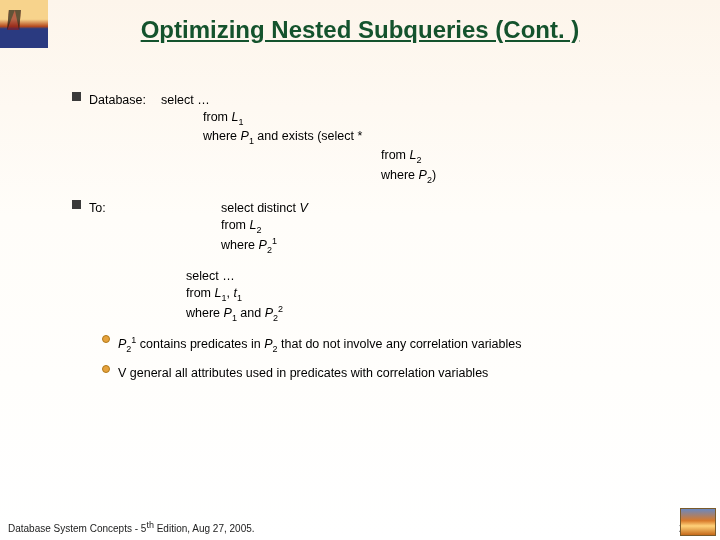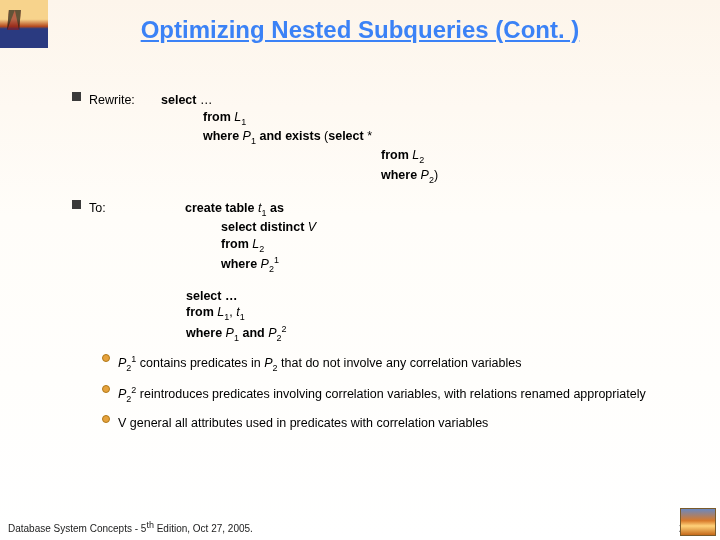--- a/index.html
+++ b/index.html
@@ -29,21 +29,21 @@
     border-right: 6px solid #000;
     border-bottom: 20px solid #8b1a1a;
     transform: skewX(-5deg);
     opacity: 0.6;
   }
   .title {
     text-align: center;
     padding-top: 16px;
     font-size: 24px;
     font-weight: bold;
-    color: #3b82f6;
+    color: #14532d;
     text-decoration: underline;
   }
   .content {
     position: absolute;
     left: 58px;
     top: 82px;
     right: 36px;
     line-height: 1.32;
   }
   .bullet-sq {
@@ -71,21 +71,21 @@
   .indent3 { padding-left: 42px; }
   .indent4 { padding-left: 220px; }
   .to-block { margin-top: 14px; margin-left: 14px; display: flex; }
   .to-label { min-width: 96px; }
   .to-code .indentA { padding-left: 0; }
   .to-code .indentB { padding-left: 36px; }
   .sel-block { margin-left: 128px; margin-top: 12px; }
   .yellow-list { margin-left: 44px; margin-top: 10px; }
   .yellow-item { display: flex; align-items: flex-start; margin-top: 10px; }
   .yellow-item .txt { flex: 1; }
-  b, .b { font-weight: bold; }
+  b, .b { font-weight: normal; }
   i, .i { font-style: italic; }
   sub { font-size: 9px; vertical-align: sub; }
   sup { font-size: 9px; vertical-align: super; }
   .footer {
     position: absolute;
     left: 0; right: 0; bottom: 6px;
     font-size: 10px;
     color: #222;
     display: flex;
     align-items: flex-end;
@@ -108,62 +108,57 @@
 <div class="top-logo"></div>
 
 <div class="title">Optimizing Nested Subqueries (Cont. )</div>
 
 <div class="content">
 
 
   <div class="rewrite-block">
     <div class="rewrite-line">
       <span class="bullet-sq"></span>
-      <span class="rewrite-label">Rewrite:</span>
+      <span class="rewrite-label">Database:</span>
       <span class="code-block">
         <div class="indent1"><b>select</b><span> …</span></div>
         <div class="indent2"><b>from </b><i>L</i><sub>1</sub></div>
         <div class="indent3"><b>where </b><i>P</i><sub>1</sub><b> and exists </b><span>(</span><b>select </b><span>*</span></div>
         <div class="indent4"><b>from </b><i>L</i><sub>2</sub></div>
         <div class="indent4"><b>where </b><i>P</i><sub>2</sub><span>)</span></div>
       </span>
     </div>
   </div>
 
   <div class="to-block">
     <span class="bullet-sq"></span>
     <span class="to-label">To:</span>
     <span class="to-code">
-      <div class="indentA"><b>create table </b><i>t</i><sub>1</sub><b> as</b></div>
       <div class="indentB"><b>select distinct </b><i>V</i></div>
       <div class="indentB"><b>from </b><i>L</i><sub>2</sub></div>
       <div class="indentB"><b>where </b><i>P</i><sub>2</sub><sup>1</sup></div>
     </span>
   </div>
 
   <div class="sel-block">
     <div><b>select …</b></div>
     <div><b>from </b><i>L</i><sub>1</sub><span>, </span><i>t</i><sub>1</sub></div>
     <div><b>where </b><i>P</i><sub>1</sub><b> and </b><i>P</i><sub>2</sub><sup>2</sup></div>
   </div>
 
   <div class="yellow-list">
     <div class="yellow-item">
       <span class="bullet-dot"></span>
       <span class="txt"><i>P</i><sub>2</sub><sup>1</sup><span> contains predicates in </span><i>P</i><sub>2</sub><span> that do not involve any correlation variables</span></span>
     </div>
     <div class="yellow-item">
       <span class="bullet-dot"></span>
-      <span class="txt"><i>P</i><sub>2</sub><sup>2</sup><span>  reintroduces predicates involving correlation variables, with relations renamed appropriately</span></span>
-    </div>
-    <div class="yellow-item">
-      <span class="bullet-dot"></span>
       <span class="txt">V general all attributes used in predicates with correlation variables</span>
     </div>
   </div>
 
 </div>
 
 <div class="footer">
-  <span class="left"><span>Database System Concepts - 5</span><sup>th</sup><span> Edition, Oct 27, 2005.</span></span>
+  <span class="left"><span>Database System Concepts - 5</span><sup>th</sup><span> Edition, Aug 27, 2005.</span></span>
   <span class="center">24.61</span>
 </div>
 <div class="bottom-logo"></div>
 
 </body></html>

